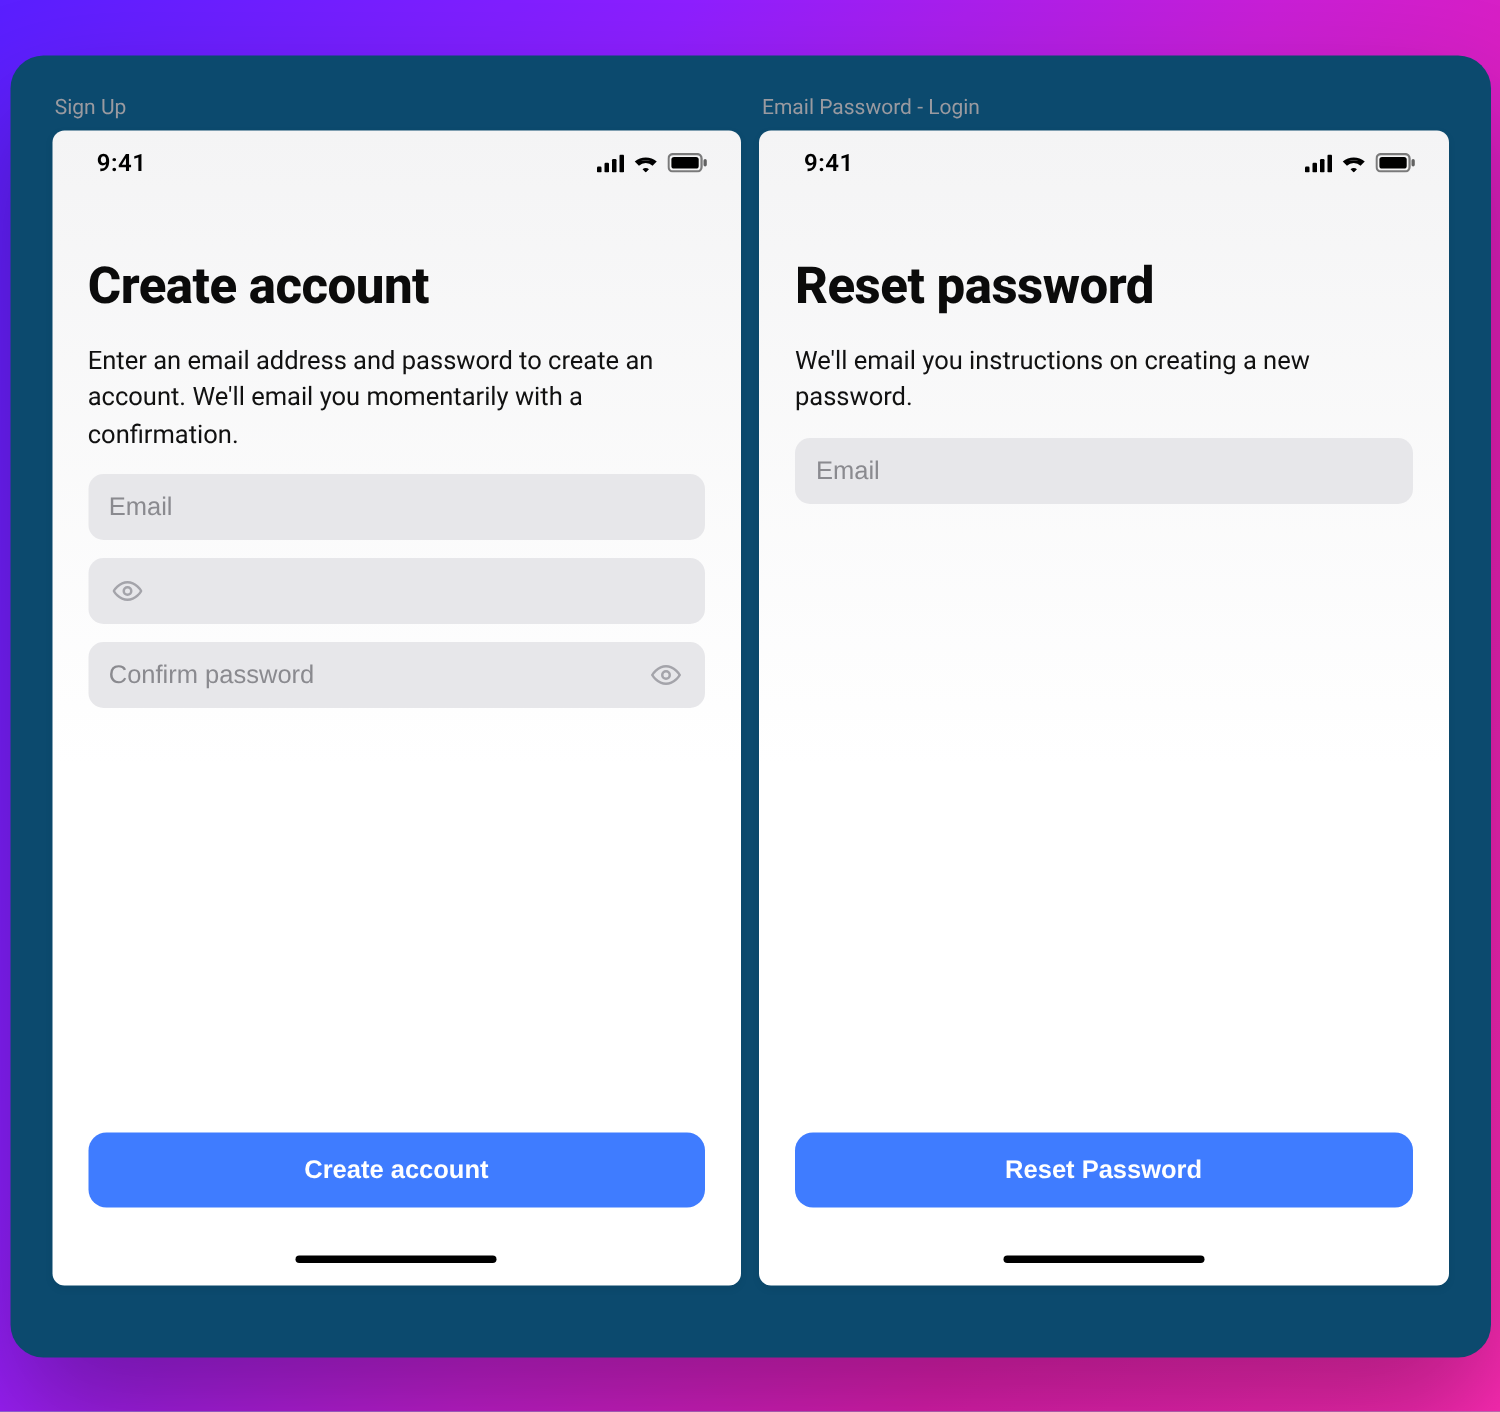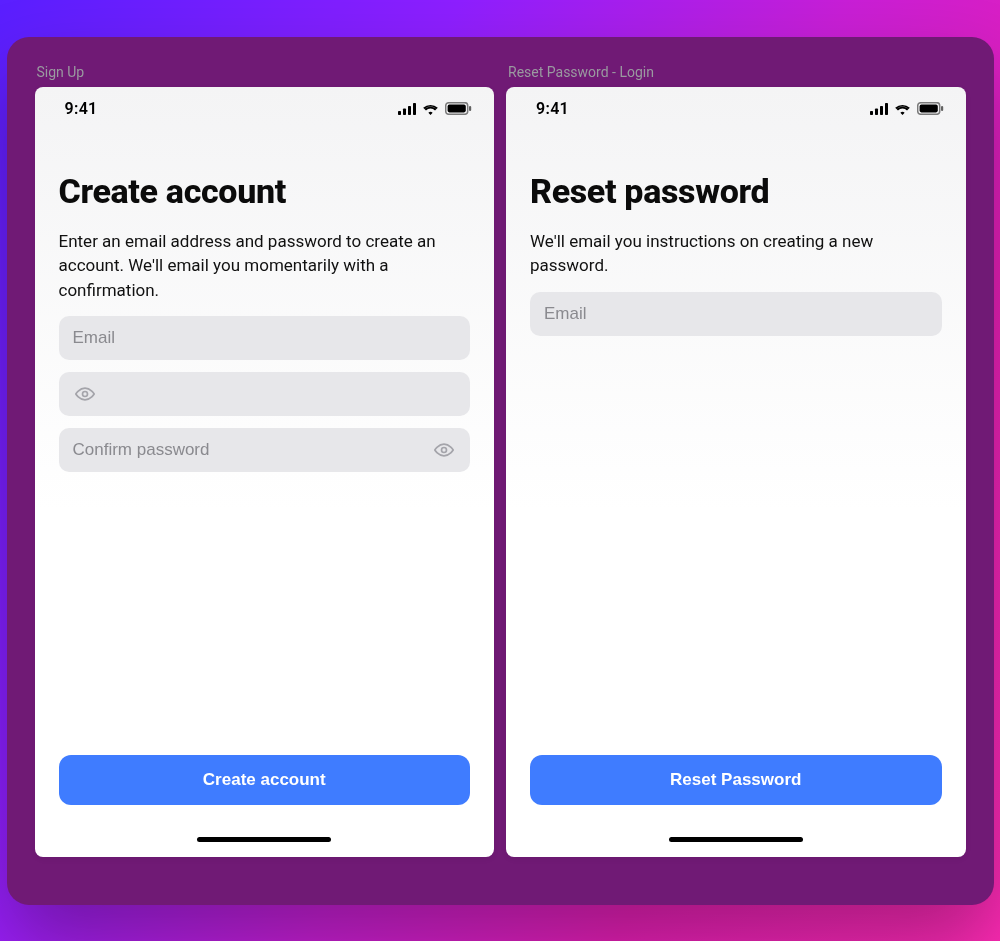--- a/index.html
+++ b/index.html
@@ -7,21 +7,21 @@
   body {
     font-family: -apple-system, BlinkMacSystemFont, "Segoe UI", Roboto, Helvetica, Arial, sans-serif;
     background: linear-gradient(120deg, #5a1fff 0%, #8e1fff 30%, #c81fd6 55%, #e61fb6 75%, #ff2bb5 100%);
     min-height: 100vh;
     display: flex;
     align-items: center;
     justify-content: center;
   }
   .board {
     width: 987px;
-    background: #701a75;
+    background: #0c4a6e;
     border-radius: 22px;
     box-shadow: 0 40px 80px rgba(0,0,0,.30);
     padding: 28px 28px 48px 28px;
     display: flex;
     gap: 12px;
   }
   .col { flex: 1 1 50%; }
   .col-label {
     color: #9a9aa0;
     font-size: 14px;
@@ -189,21 +189,21 @@
         <button class="primary-btn">Create account</button>
       </div>
 
       <div class="home-indicator">
         <div class="bar"></div>
       </div>
     </div>
   </div>
 
   <div class="col">
-    <div class="col-label">Reset Password - Login</div>
+    <div class="col-label">Email Password - Login</div>
     <div class="phone">
 
       <div class="statusbar">
         <div class="sb-time">9:41</div>
         <div class="sb-icons">
           <span>
             <svg width="18" height="12" viewBox="0 0 18 12">
                 <rect x="0" y="8" width="3" height="4" rx=".8" fill="currentColor"></rect>
                 <rect x="5" y="5.5" width="3" height="6.5" rx=".8" fill="currentColor"></rect>
                 <rect x="10" y="3" width="3" height="9" rx=".8" fill="currentColor"></rect>

